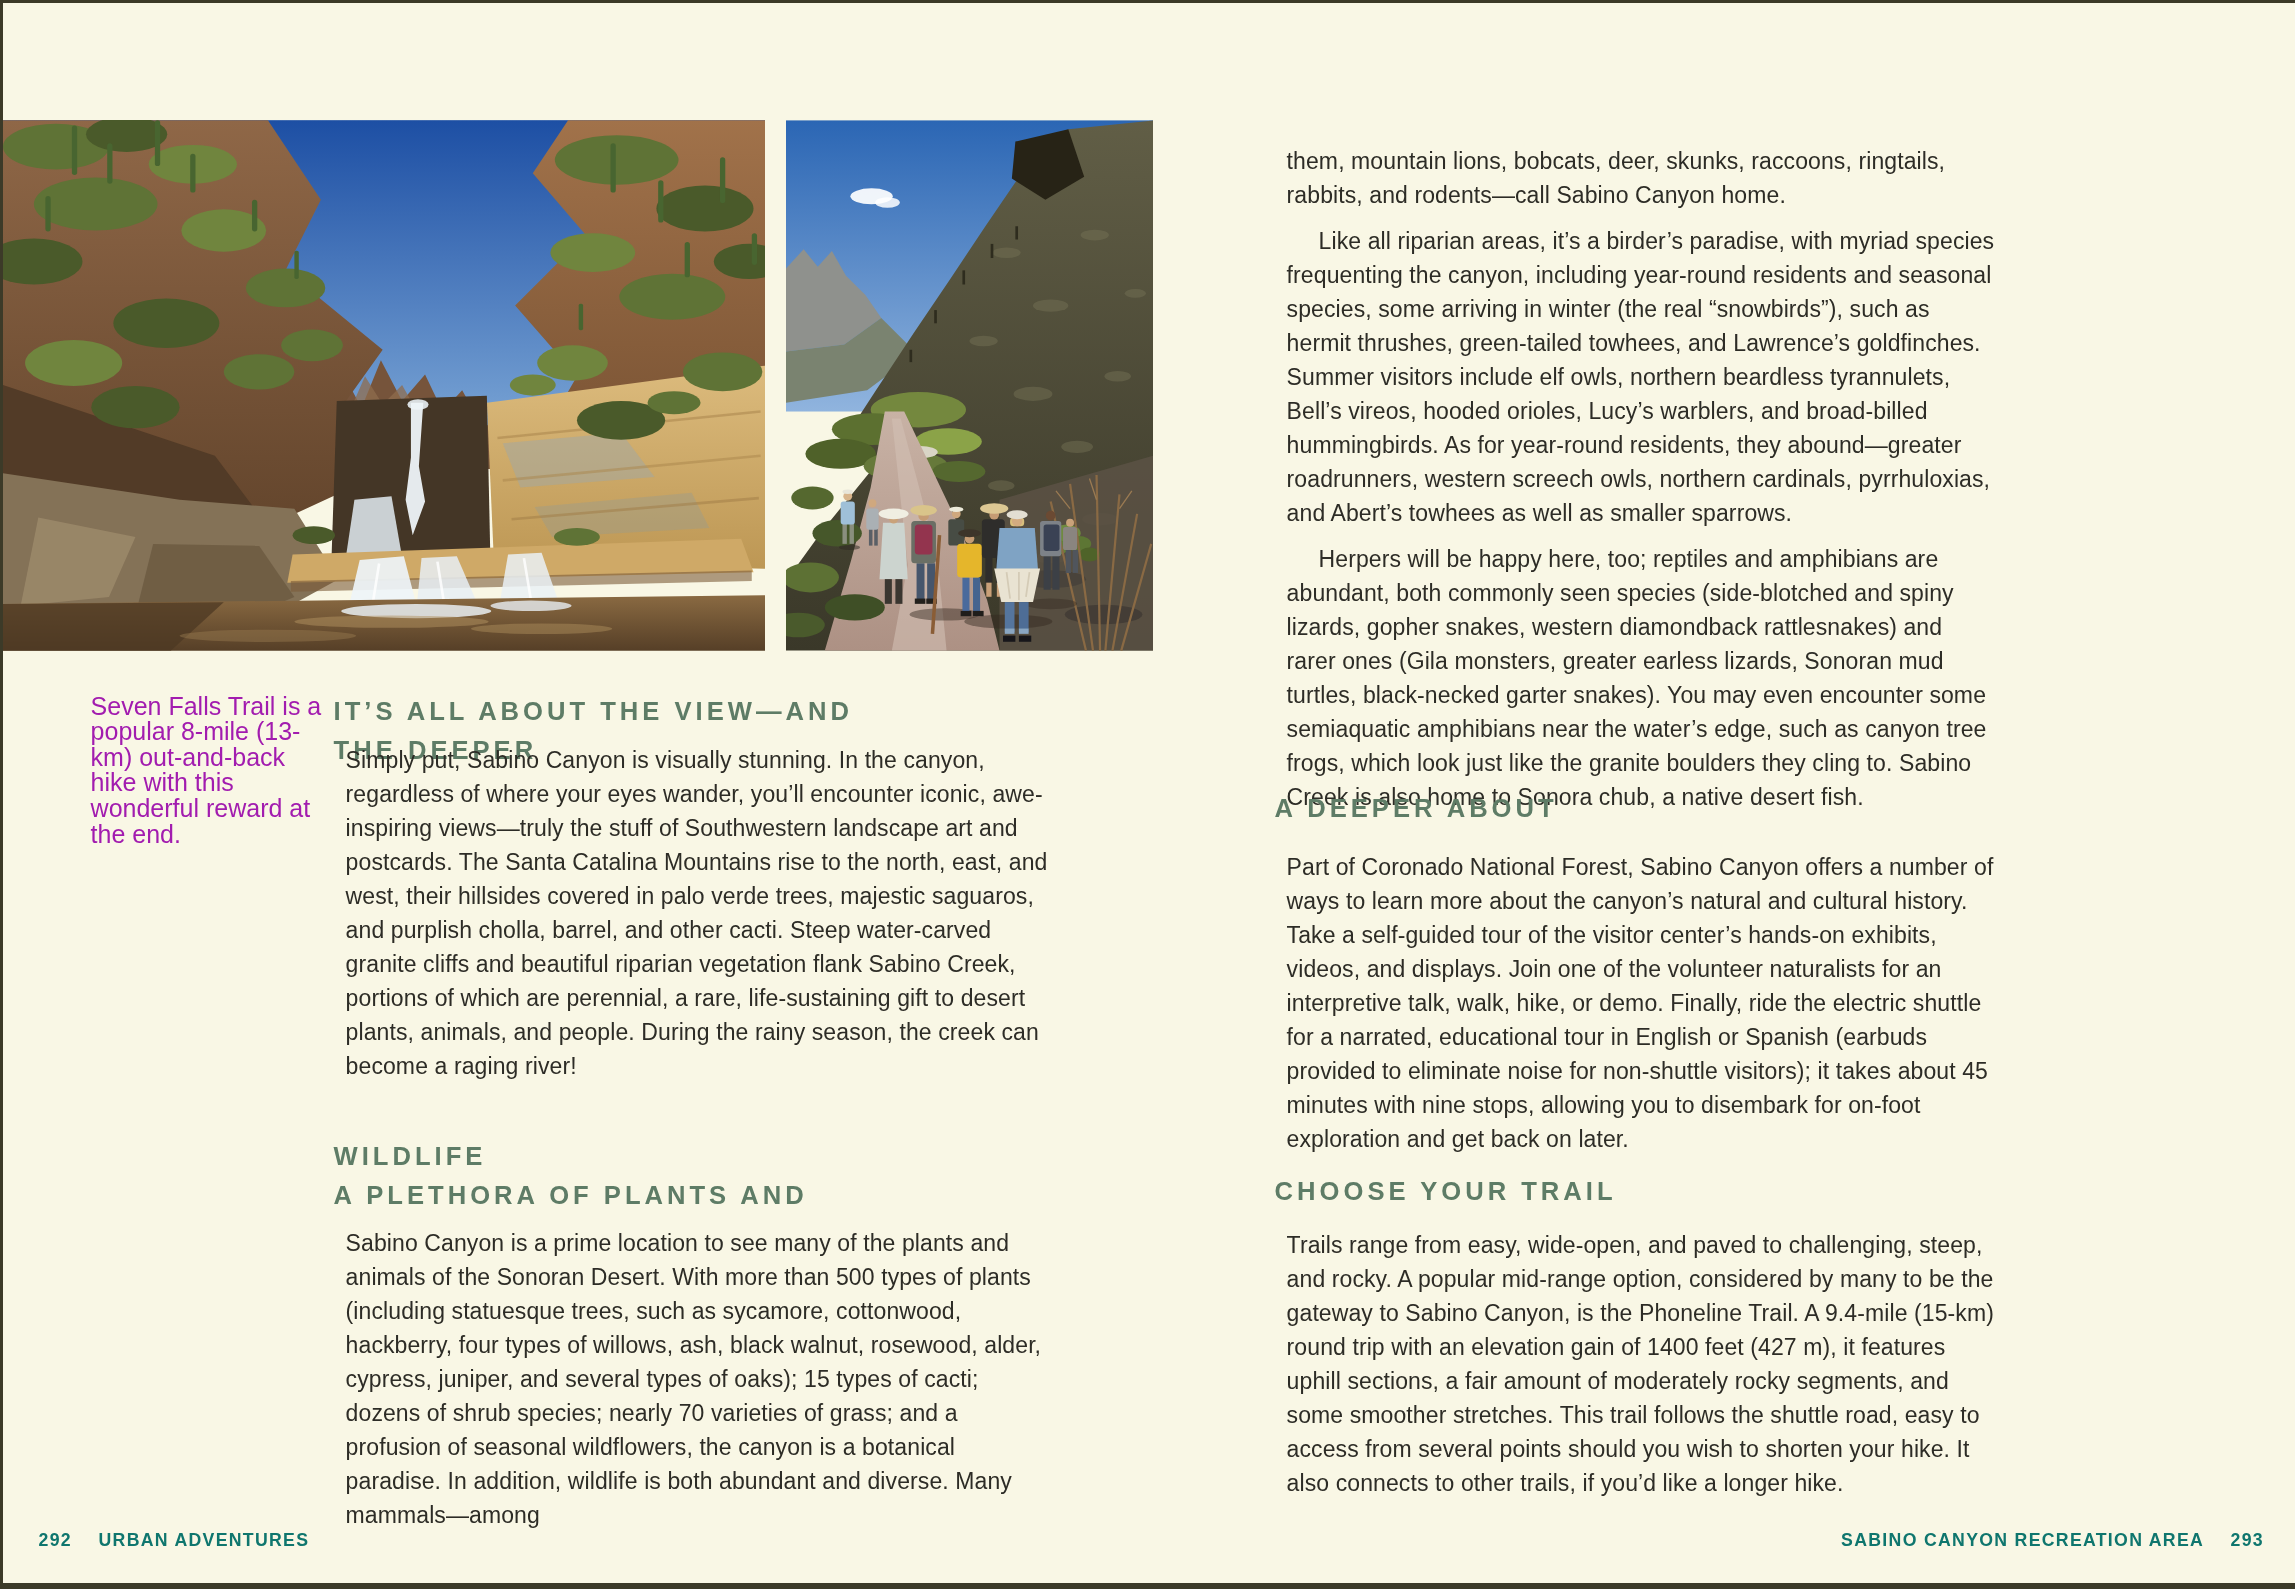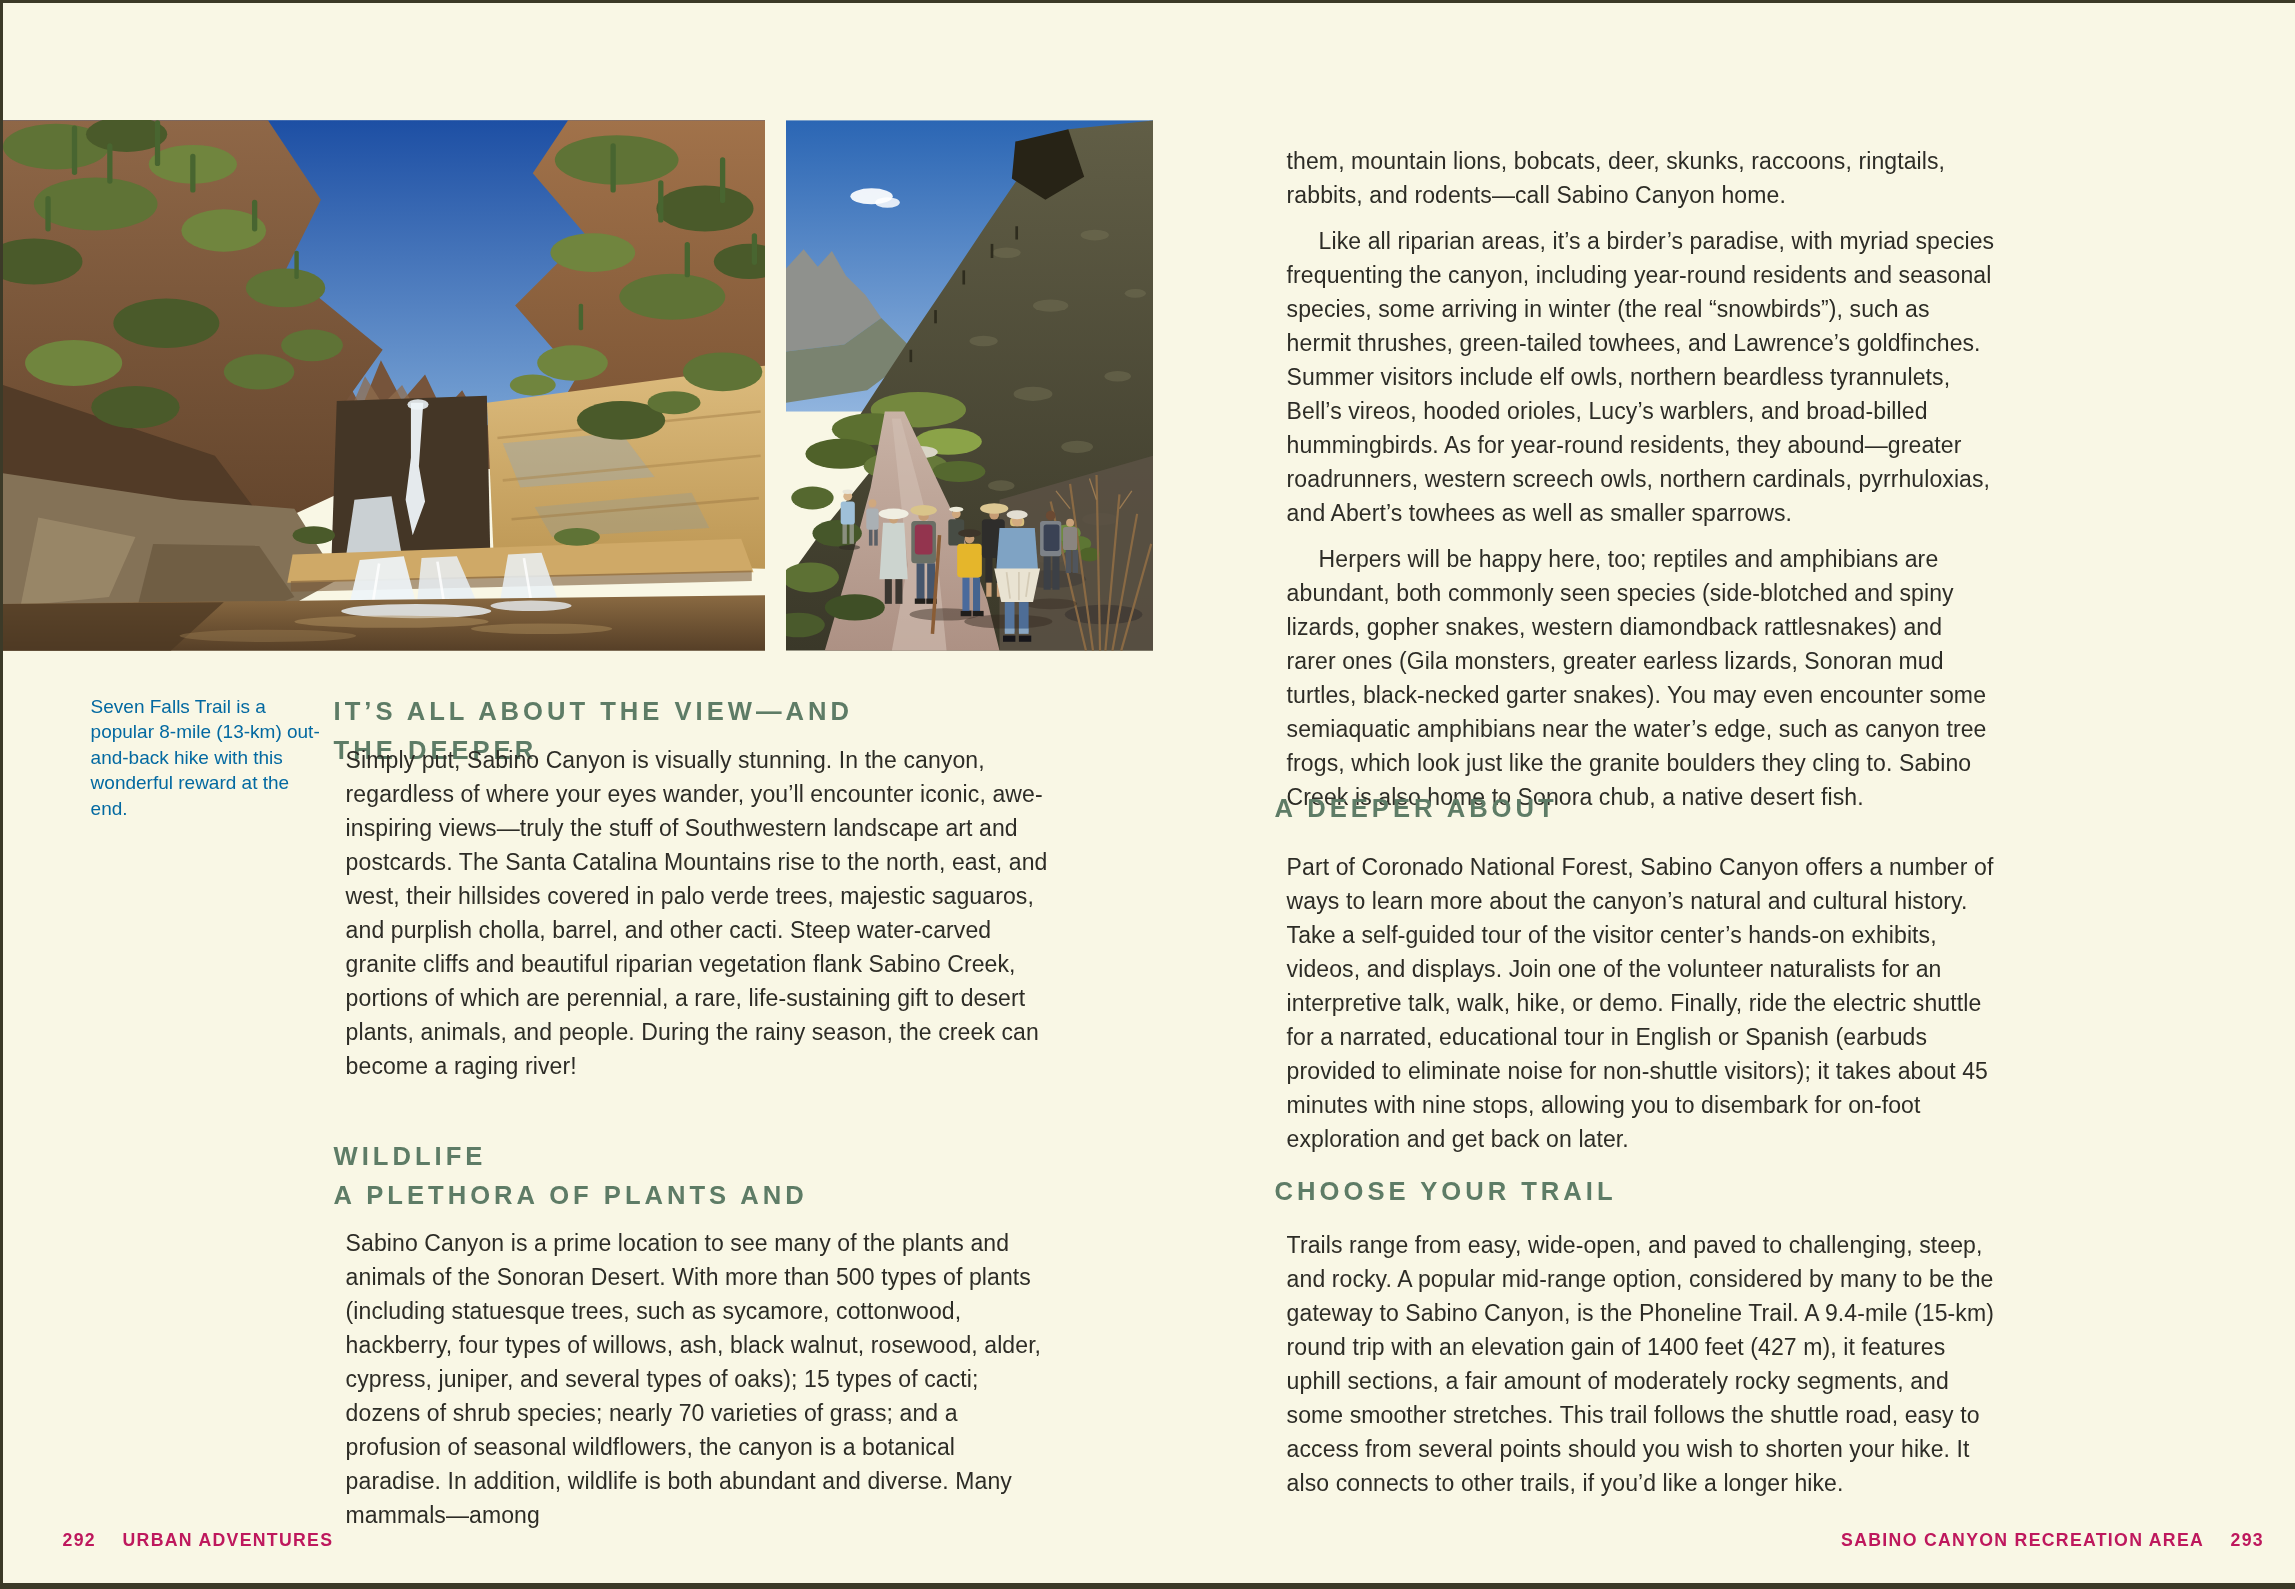--- a/index.html
+++ b/index.html
@@ -7,24 +7,24 @@
   .spread{position:relative;width:2295px;height:1589px;background:#3c3a28;overflow:hidden;}
   .page{position:absolute;left:2.6px;top:2.6px;right:0;bottom:6.2px;background:#f9f7e5;}
   .abs{position:absolute;}
   .photo{position:absolute;margin:0;padding:0;overflow:hidden;}
   .photo svg{display:block;width:100%;height:100%;}
   .body-text{font-size:23px;line-height:34px;color:#2d2c26;letter-spacing:0.1px;}
   .body-text p{margin:12px;}
   .body-text p.ind{text-indent:32px;}
   .sec-heading{margin:0;font-weight:700;font-size:25.6px;line-height:39px;letter-spacing:4px;color:#5e7c66;}
   .sec-heading span{display:block;}
-  .sidebar{font-size:19px;line-height:25.6px;color:#0369a1;}
+  .sidebar{font-size:25px;line-height:25.6px;color:#a21caf;}
   .sidebar p{margin:0;}
   .sidebar p + p{margin-top:25.6px;}
-  .footer{font-weight:700;font-size:17.7px;letter-spacing:1.3px;color:#be185d;white-space:nowrap;margin-left:24px;}
+  .footer{font-weight:700;font-size:17.7px;letter-spacing:1.3px;color:#0f766e;white-space:nowrap;}
   .footer .fgap{margin-left:26.5px;}
 </style>
 </head>
 <body>
 
 <div class="spread">
   <div class="page">
 
     <figure class="photo" style="left:0;top:117px;width:762px;height:531px;">
       <svg viewBox="0 0 863 601" xmlns="http://www.w3.org/2000/svg">

